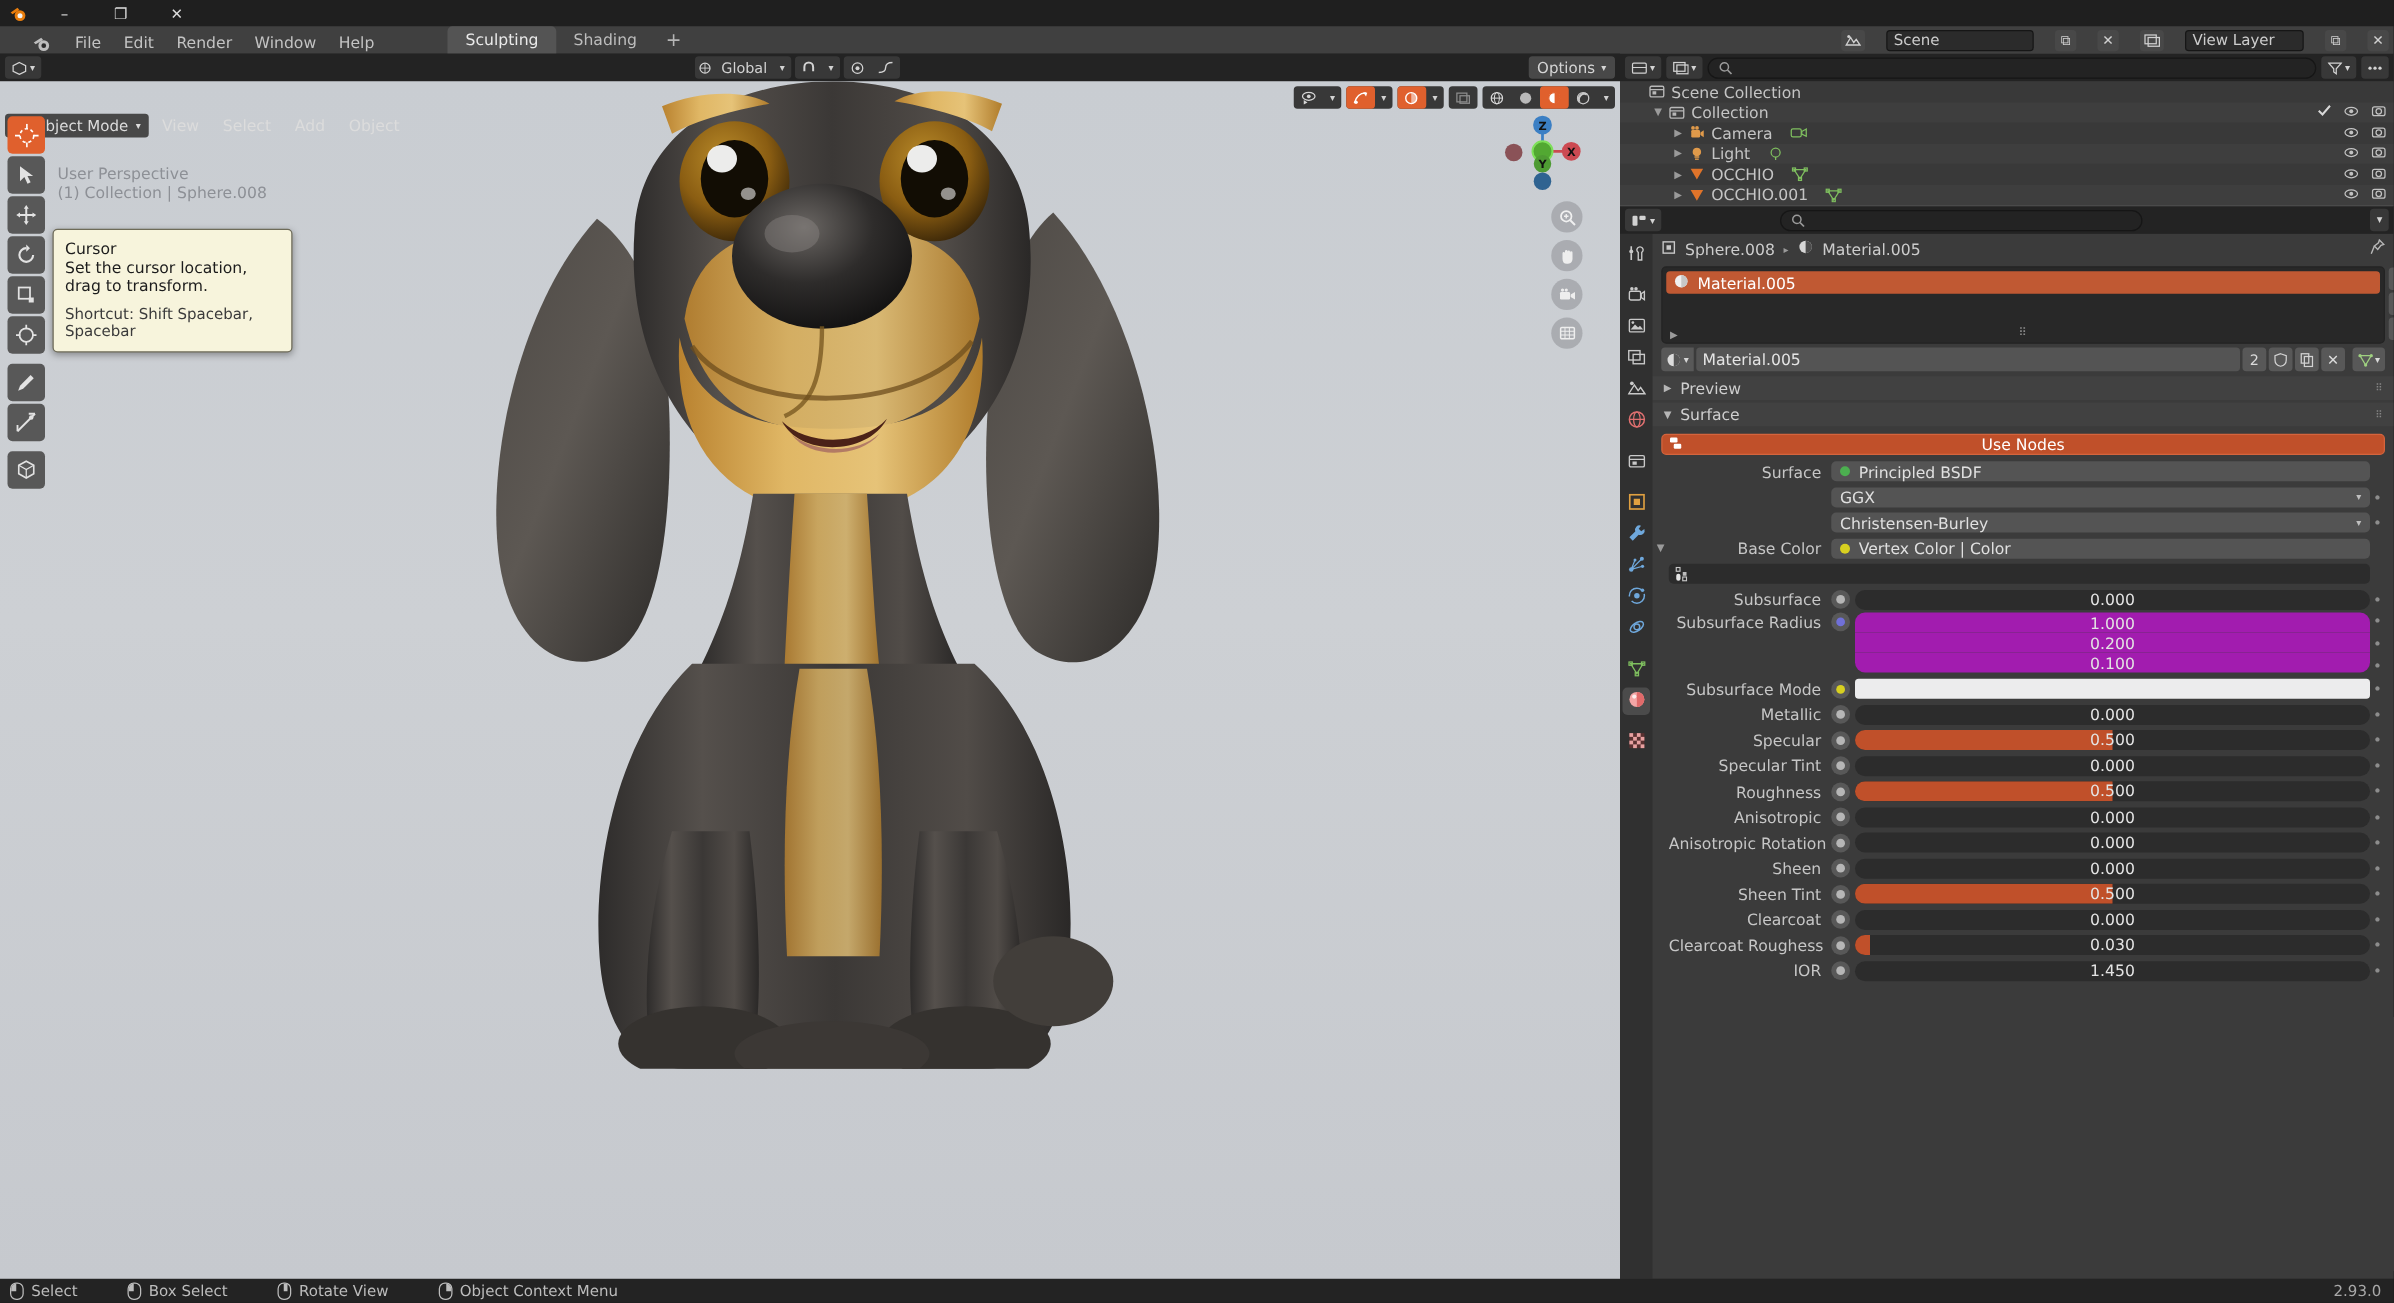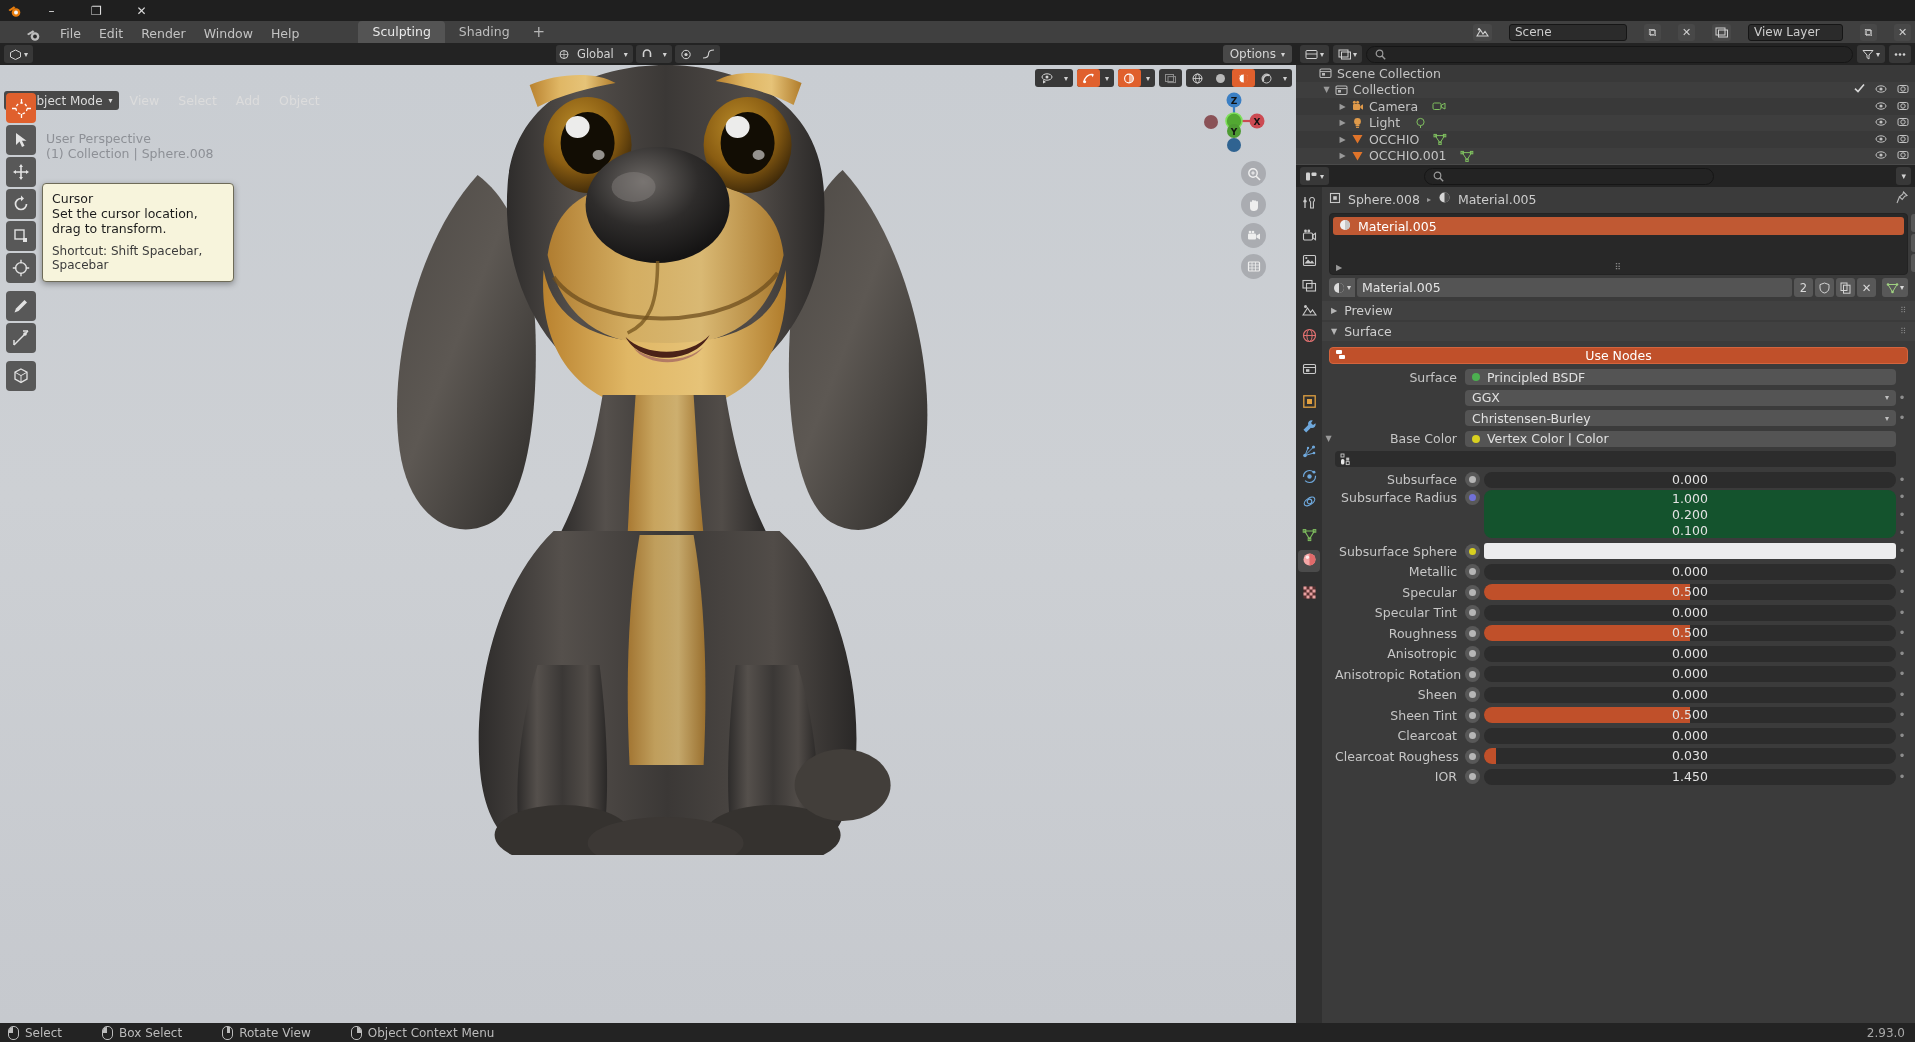--- a/index.html
+++ b/index.html
@@ -166,21 +166,21 @@
   .ptri { width:13px; text-align:center; color:#9a9a9a; font-size:8px; flex:0 0 auto; }
   .pdropdown { flex:1; height:16px; background:#545454; border-radius:4px; display:flex;
      align-items:center; padding:0 7px; font-size:12.5px; color:#e0e0e0; position:relative; }
   .pdropdown .chev { position:absolute; right:7px; font-size:8px; color:#c0c0c0; }
   .pselect { flex:1; height:16px; background:#545454; border-radius:4px; display:flex;
      align-items:center; padding:0 7px; gap:7px; font-size:12.5px; color:#e0e0e0; }
   .colorbar { flex:1; height:16px; border-radius:3px; }
   .colorwell { flex:1; height:16px; background:#2c2c2c; border-radius:4px; display:flex;
      align-items:center; padding:0 5px; }
   .stack3 { flex:1; display:flex; flex-direction:column; }
-  .stackitem { height:16px; background:#14532d; display:flex; align-items:center;
+  .stackitem { height:16px; background:#a21caf; display:flex; align-items:center;
      justify-content:center; font-size:12.5px; color:#e3e3e3; }
   .stackitem:first-child { border-radius:8px 8px 0 0; }
   .stackitem:last-child  { border-radius:0 0 8px 8px; }
 
   
   #statusbar { height:19px; background:#232323; display:flex; align-items:center;
      padding:0 8px; font-size:12px; color:#bcbcbc; gap:0; }
   .st-item { display:flex; align-items:center; gap:6px; margin-right:40px; }
   .mouse-ico { width:11px; height:14px; border:1.3px solid #bcbcbc; border-radius:5px;
      position:relative; display:inline-block; }
@@ -1085,21 +1085,21 @@
                   <div class="stackitem">0.100</div>
                 </div>
                 <span class="pdot" style="display:flex;flex-direction:column;gap:4px">
                   <span>•</span>
                   <span>•</span>
                   <span>•</span>
                 </span>
               </div>
               <div class="prow">
                 <span class="ptri"></span>
-                <span class="plabel">Subsurface Sphere</span>
+                <span class="plabel">Subsurface Mode</span>
                 <span class="psocket">
                   <i style="background:#d8d020"></i>
                 </span>
                 <div class="colorbar" style="background:#ececed"></div>
                 <span class="pdot">•</span>
               </div>
               <div class="prow">
                 <span class="ptri"></span>
                 <span class="plabel">Metallic</span>
                 <span class="psocket">

